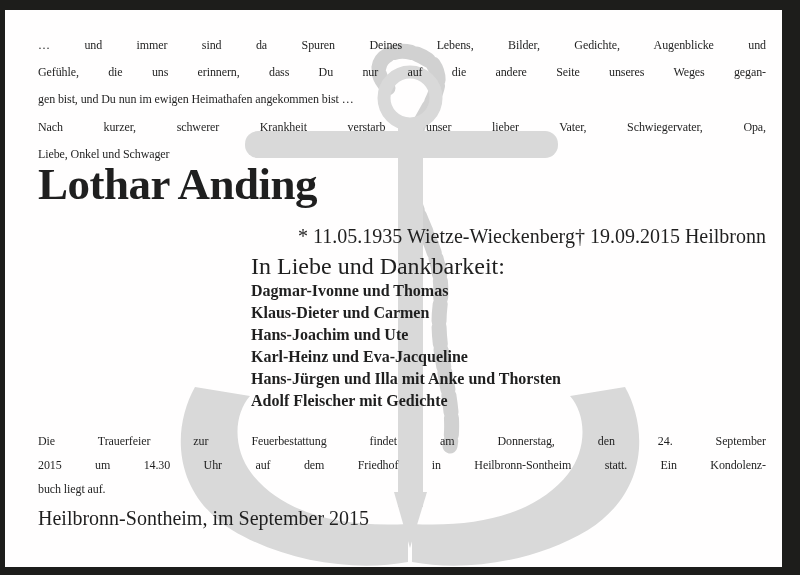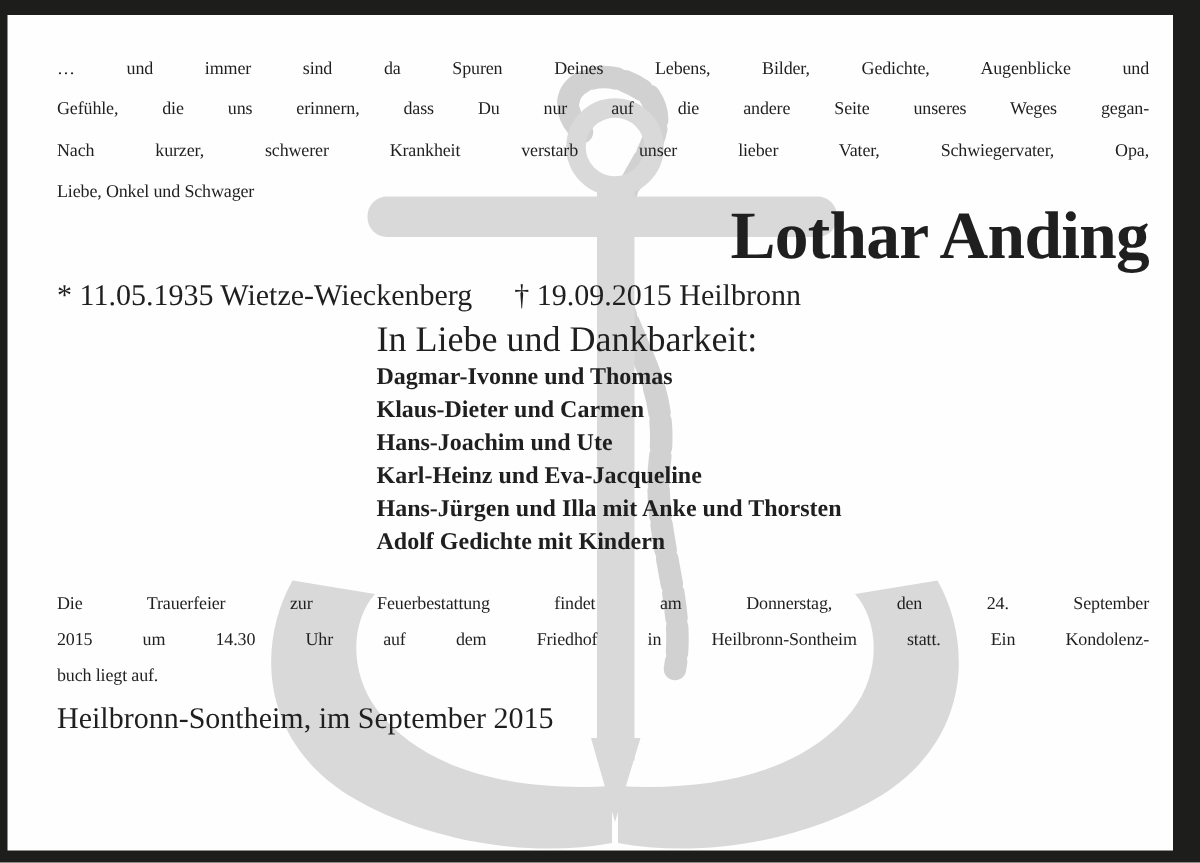--- a/index.html
+++ b/index.html
@@ -39,26 +39,26 @@
     z-index: 1;
     box-sizing: border-box;
     padding: 32px 34px 0 38px;
   }
   .para { font-size: 12px; line-height: 27px; letter-spacing: -0.1px; }
   .jline { text-align: justify; text-align-last: justify; }
   .announce { margin-top: 1px; }
   .deceased-name {
     margin-top: -8px;
     font-size: 45px; line-height: 48px;
-    font-weight: bold; text-align: right;
+    font-weight: bold; text-align: left;
     letter-spacing: -0.5px;
   }
   .dates {
-    margin-top: 3px;
-    display: flex; justify-content: flex-start; gap: 28px;
+    margin-top: 15px;
+    display: flex; justify-content: flex-end; 
     font-size: 20px; line-height: 27px;
   }
   .left-col { margin-top: 5px; margin-left: 213px; }
   .dedication { font-size: 24px; line-height: 22px; }
   .mourners { font-weight: bold; font-size: 16px; line-height: 22px; margin-top: 3px; }
   .funeral { margin-top: 17px; line-height: 24px; }
   .closing { margin-top: 5px; font-size: 20px; line-height: 24px; }
 </style>
 </head>
 <body>
@@ -82,20 +82,21 @@
     <path class="wm-fill" d="M 195 387 C 172 428, 172 492, 232 530 C 285 562, 355 572, 408 562 L 408 524 C 338 528, 282 512, 252 474 C 232 448, 234 414, 250 396 Z"></path>
 
     <path class="wm-fill" d="M 625 387 C 648 428, 648 492, 588 530 C 535 562, 465 572, 412 562 L 412 524 C 482 528, 538 512, 568 474 C 588 448, 586 414, 570 396 Z"></path>
   </svg>
 
   <div class="content">
 
     <div class="para">
       <div class="jline">… und immer sind da Spuren Deines Lebens, Bilder, Gedichte, Augenblicke und</div>
       <div class="jline">Gefühle, die uns erinnern, dass Du nur auf die andere Seite unseres Weges gegan-</div>
+      <div>gen bist, und Du nun im ewigen Heimathafen angekommen bist …</div>
     </div>
 
     <div class="para announce">
       <div class="jline">Nach kurzer, schwerer Krankheit verstarb unser lieber Vater, Schwiegervater, Opa,</div>
       <div>Liebe, Onkel und Schwager</div>
     </div>
 
     <div class="deceased-name">Lothar Anding</div>
 
     <div class="dates">
@@ -104,21 +105,21 @@
     </div>
 
     <div class="left-col">
       <div class="dedication">In Liebe und Dankbarkeit:</div>
       <div class="mourners">
         <div>Dagmar-Ivonne und Thomas</div>
         <div>Klaus-Dieter und Carmen</div>
         <div>Hans-Joachim und Ute</div>
         <div>Karl-Heinz und Eva-Jacqueline</div>
         <div>Hans-Jürgen und Illa mit Anke und Thorsten</div>
-        <div>Adolf Gedichte mit Kindern</div>
+        <div>Adolf Fleischer mit Gedichte</div>
       </div>
     </div>
 
     <div class="para funeral">
       <div class="jline">Die Trauerfeier zur Feuerbestattung findet am Donnerstag, den 24. September</div>
       <div class="jline">2015 um 14.30 Uhr auf dem Friedhof in Heilbronn-Sontheim statt. Ein Kondolenz-</div>
       <div>buch liegt auf.</div>
     </div>
 
     <div class="closing">Heilbronn-Sontheim, im September 2015</div>

